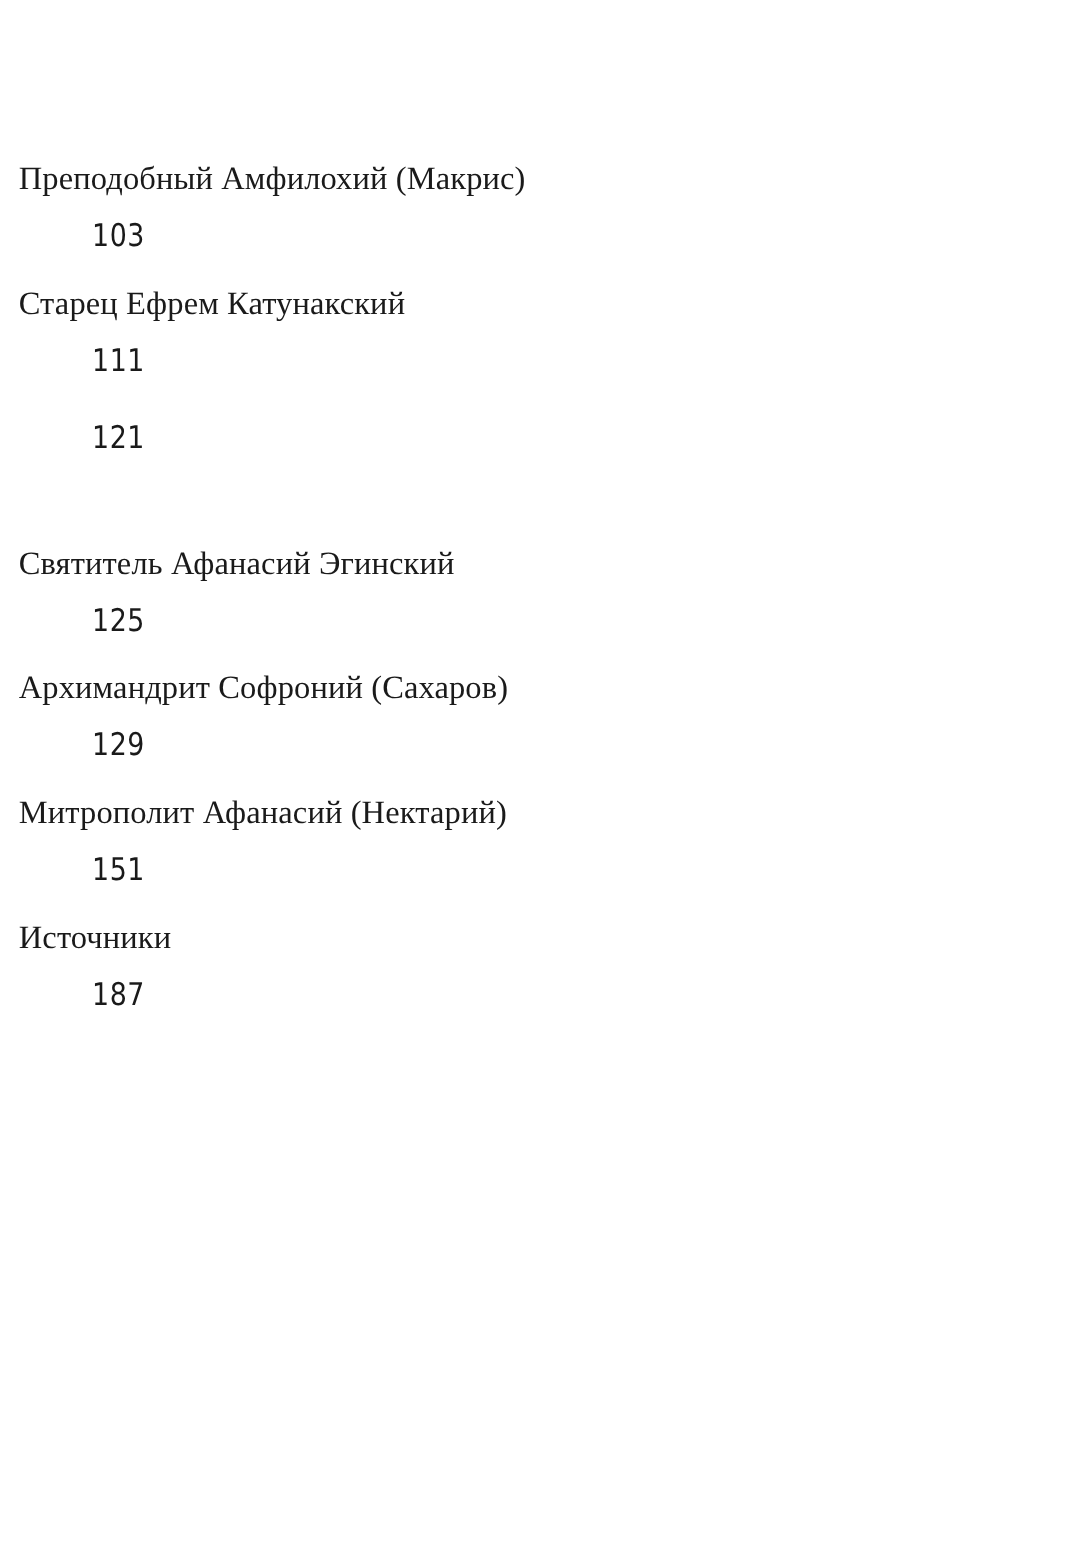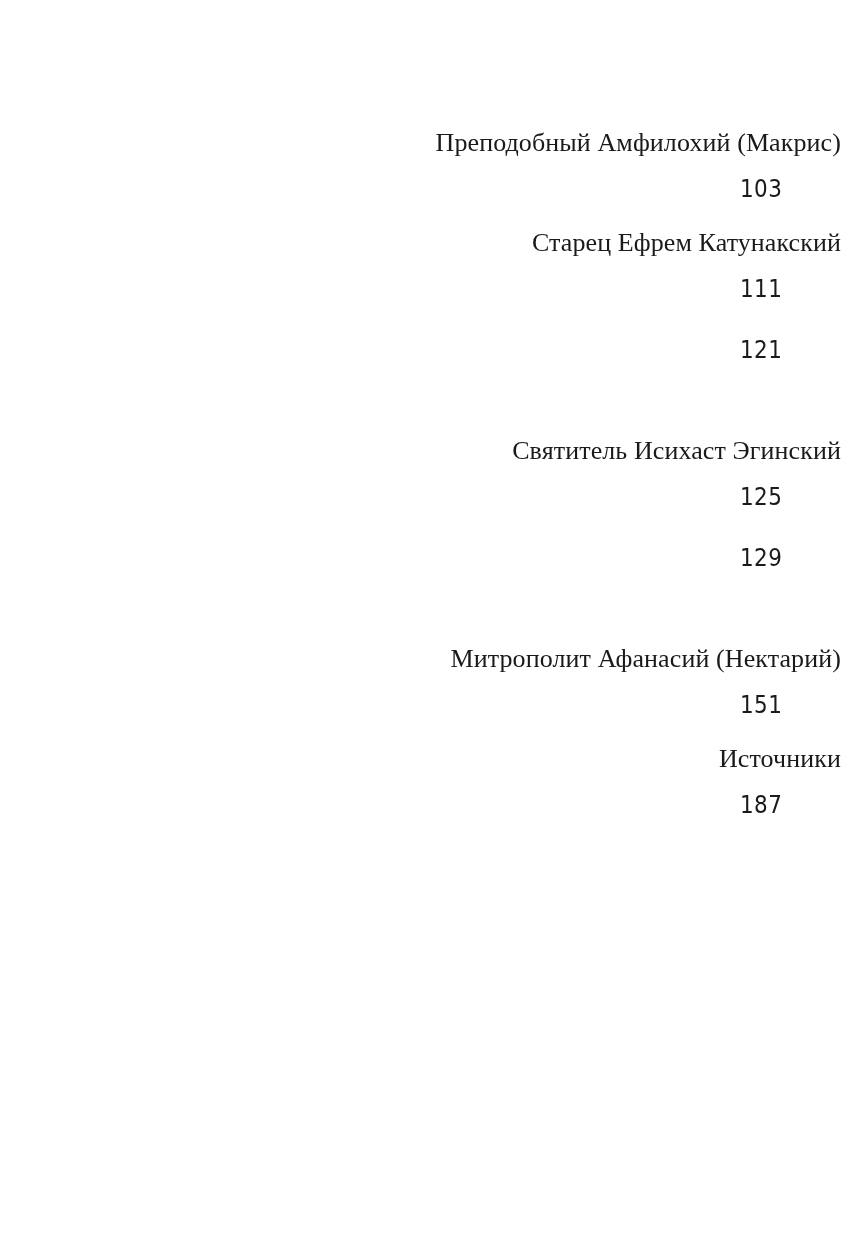--- a/index.html
+++ b/index.html
@@ -9,24 +9,24 @@
     }
     body {
       width: 860px;
       height: 1236px;
       position: relative;
       overflow: hidden;
       color: #1a1a1a;
     }
     .toc {
       position: absolute;
-      left: 3px;
+      left: 15px;
       top: 124px;
       width: 838px;
-      text-align: right;
+      text-align: left;
     }
     .entry {
       height: 99.6px;
       position: relative;
     }
     .entry-title {
       display: block;
       font-family: "Liberation Serif", "DejaVu Serif", serif;
       font-size: 26px;
       line-height: 38px;
@@ -55,24 +55,25 @@
     <span class="entry-page">103</span>
   </div>
   <div class="entry">
     <span class="entry-title">Старец Ефрем Катунакский</span>
     <span class="entry-page">111</span>
   </div>
   <div class="entry">
     <span class="entry-page">121</span>
   </div>
   <div class="entry">
-    <span class="entry-title">Святитель Исихаст Эгинский</span>
+    <span class="entry-title">Святитель Афанасий Эгинский</span>
     <span class="entry-page">125</span>
   </div>
   <div class="entry">
+    <span class="entry-title">Архимандрит Софроний (Сахаров)</span>
     <span class="entry-page">129</span>
   </div>
   <div class="entry">
     <span class="entry-title">Митрополит Афанасий (Нектарий)</span>
     <span class="entry-page">151</span>
   </div>
   <div class="entry">
     <span class="entry-title italic">Источники</span>
     <span class="entry-page">187</span>
   </div>

